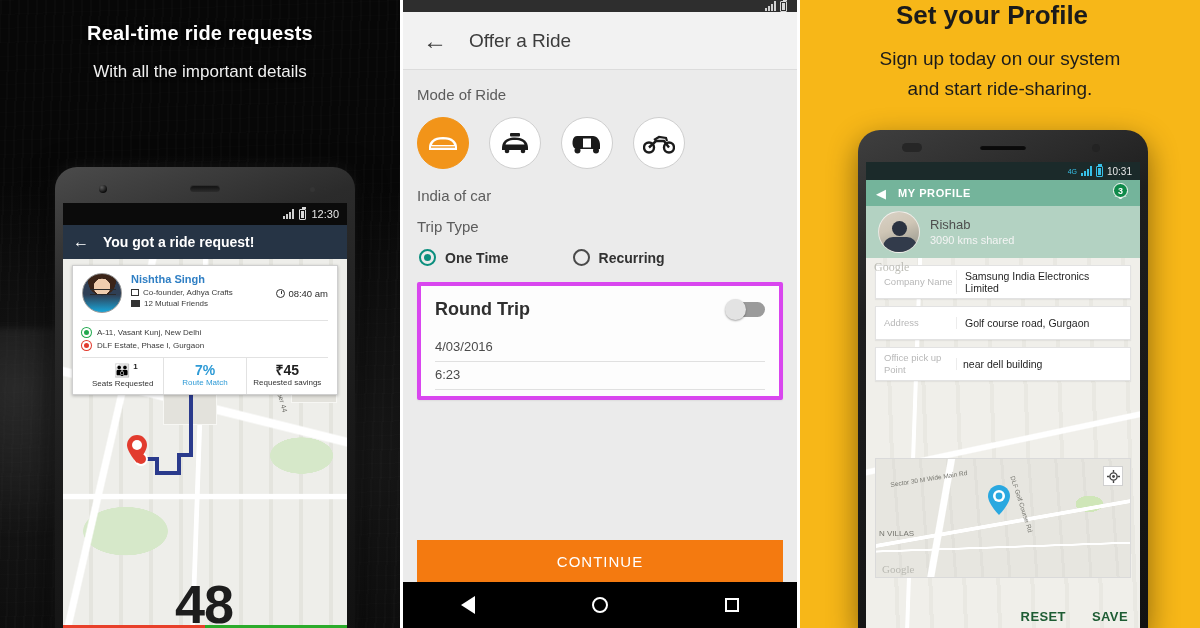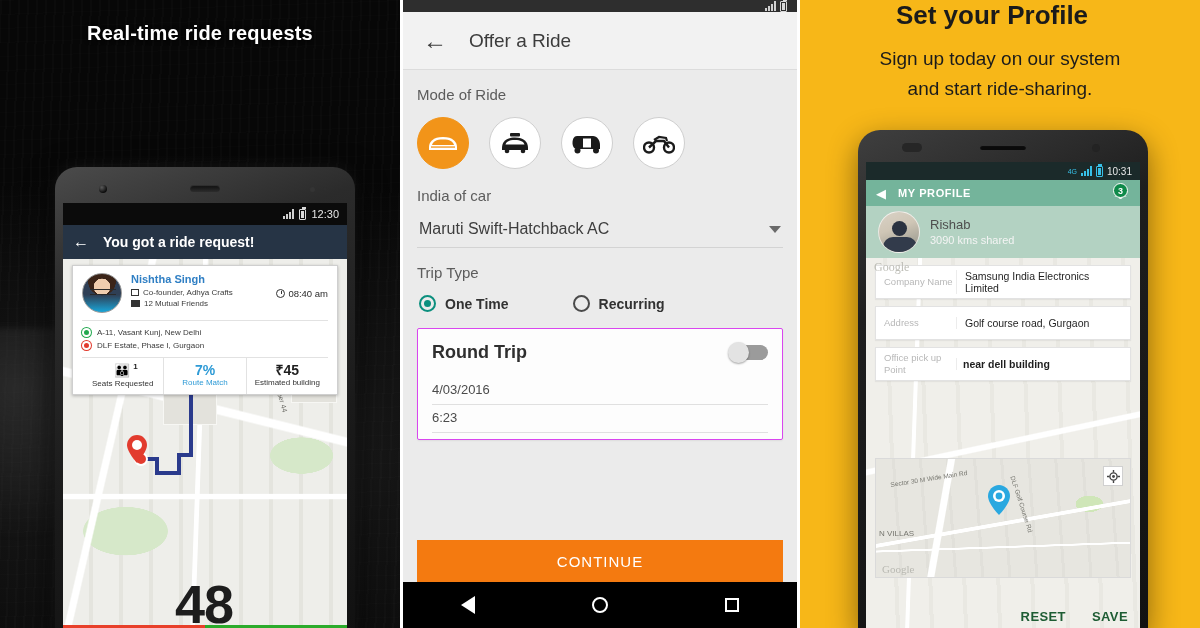--- a/index.html
+++ b/index.html
@@ -208,21 +208,21 @@
   .caret { width: 0;height: 0; border-left: 6px solid transparent; border-right: 6px solid transparent; border-top: 7px solid #6a6a6a; }
 
   .radio-row { display: flex; gap: 64px; margin-bottom: 16px; padding-left: 2px; }
   .radio { display: flex; align-items: center; gap: 9px; }
   .radio .rb { width: 17px; height: 17px; border-radius: 50%; border: 2px solid #4a4a4a; position: relative; }
   .radio.on .rb { border-color: #0b8f7e; }
   .radio.on .rb:after { content:""; position:absolute; inset:3px; border-radius:50%; background:#0b8f7e; }
   .radio .lbl { font-size: 14px; font-weight: bold; color: #323232; }
 
   .card-m {
-    background: #fdfdfd; border: 1px solid #d946ef; border-radius: 2px;
+    background: #fdfdfd; border: 4px solid #d946ef; border-radius: 2px;
     padding: 13px 14px 6px 14px; box-shadow: 0 1px 2px rgba(0,0,0,.06);
   }
   .card-m .hdr { display: flex; align-items: center; justify-content: space-between; margin-bottom: 14px; }
   .card-m .hdr .t { font-size: 18px; font-weight: bold; color: #2f2f2f; }
   .toggle { width: 38px; height: 15px; border-radius: 8px; background: #9b9b9b; position: relative; }
   .toggle .knob { position:absolute; left: -2px; top: -3px; width: 21px; height: 21px; border-radius: 50%; background: #e3e3e3; box-shadow: 0 1px 2px rgba(0,0,0,.35); }
   .card-m .dep { font-size: 13px; font-weight: bold; color: #3c3c3c; margin-bottom: 9px; }
   .card-m .line { font-size: 13px; color: #4b4b4b; padding: 5px 0 7px; border-bottom: 1px solid #e0e0e0; }
 
   .continue-btn {
@@ -311,21 +311,21 @@
       #efeee9;
   }
   .gwm { position:absolute; left:8px; top:2px; font-size:12px; color:#bdbdb6; font-family:"Liberation Serif", serif; }
   .frm-field {
     margin: 7px 9px; background: #ffffff; border: 1px solid #e2e2e2;
     display: flex; align-items: center; min-height: 34px; padding: 3px 8px;
     box-shadow: 0 1px 1px rgba(0,0,0,.05);
   }
   .frm-key { width: 72px; flex: none; color: #b8b8b8; font-size: 9.5px; line-height: 12px; }
   .frm-val { flex: 1; color: #1f1f1f; font-size: 10.5px; border-left: 1px solid #ececec; padding-left: 8px; }
-  .frm-val.b { font-weight: bold; padding-left: 6px; }
+  .frm-val.b { font-weight: normal; padding-left: 6px; }
 
   .map-r {
     position: absolute; left: 9px; right: 9px; top: 200px; height: 120px;
     background:
       linear-gradient(100deg, transparent 26%, #ffffff 26.4%, #ffffff 28.6%, transparent 29%),
       linear-gradient(170deg, transparent 52%, #ffffff 52.4%, #ffffff 54.4%, transparent 54.8%),
       linear-gradient(178deg, transparent 72%, #ffffff 72.3%, #ffffff 73.6%, transparent 73.9%),
       radial-gradient(ellipse 22px 13px at 84% 38%, #cfe6b8 0 62%, transparent 63%),
       repeating-linear-gradient(86deg,#e7e6e0 0 24px,#e1e0da 24px 27px),
       #e8e7e1;
@@ -347,20 +347,21 @@
   .bottom-actions span{ color:#1d5c33; font-size:13px; font-weight:bold; letter-spacing:.4px;margin-left:12px; }
 </style>
 </head>
 <body>
 
 <div class="panel-left">
   <div class="bg-texture"></div>
   <div class="tree"></div>
 
   <div class="promo-title-dark">Real-time ride requests</div>
+  <div class="promo-sub-dark">With all the important details</div>
 
   <div class="phone-l">
     <div class="earpiece"></div>
     <div class="cam"></div>
     <div class="sensor"></div>
     <div class="sensor2"></div>
 
     <div class="screen-l">
       <div class="statusbar-l">
         <span class="sig-bars">
@@ -455,21 +456,21 @@
               <span class="seat-ico">👪<sup>1</sup></span>
             </div>
             <div class="stat-lbl">Seats Requested</div>
           </div>
           <div class="req-stat">
             <div class="stat-val blue">7%</div>
             <div class="stat-lbl blue">Route Match</div>
           </div>
           <div class="req-stat">
             <div class="stat-val">₹45</div>
-            <div class="stat-lbl">Estimated building</div>
+            <div class="stat-lbl">Requested savings</div>
           </div>
         </div>
       </div>
     </div>
   </div>
 </div>
 
 <div class="panel-mid">
   <div class="statusbar-m">
     <span class="sig-bars">
@@ -518,24 +519,20 @@
         <svg width="32" height="22" viewBox="0 0 32 22">
           <circle cx="6" cy="15.5" r="5" fill="none" stroke="#1b1b1b" stroke-width="2.4"></circle>
           <circle cx="26" cy="15.5" r="5" fill="none" stroke="#1b1b1b" stroke-width="2.4"></circle>
           <path d="M6,15.5 L13,9 L21,9 L26,15.5" fill="none" stroke="#1b1b1b" stroke-width="2.4"></path>
           <path d="M11,8 L16,5 L23,6 L24,9" fill="none" stroke="#1b1b1b" stroke-width="2.2"></path>
         </svg>
       </div>
     </div>
 
     <div class="field-label">India of car</div>
-    <div class="select-row">
-      <span class="select-val">Maruti Swift-Hatchback AC</span>
-      <span class="caret"></span>
-    </div>
 
     <div class="field-label">Trip Type</div>
     <div class="radio-row">
       <div class="radio on">
         <span class="rb"></span>
         <span class="lbl">One Time</span>
       </div>
       <div class="radio">
         <span class="rb"></span>
         <span class="lbl">Recurring</span>

